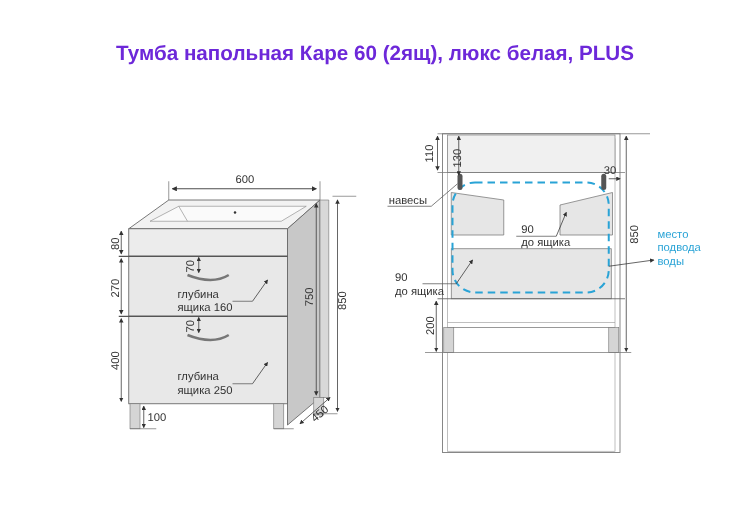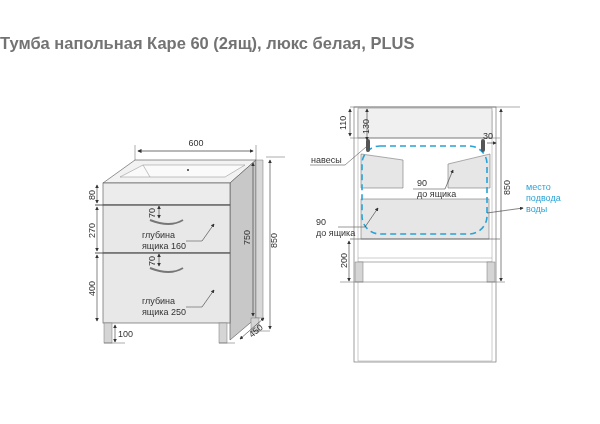--- a/index.html
+++ b/index.html
@@ -1,17 +1,17 @@
 <!DOCTYPE html>
 <html><head>
 <meta charset="utf-8">
 <style>
   html, body { margin:0; padding:0; background:#ffffff; }
   body { width:600px; height:424px; position:relative; overflow:hidden; font-family:"Liberation Sans", sans-serif; }
-  .title { position:absolute; left:0; top:34px; width:600px; font-size:16.5px; font-weight:bold; color:#737373; }
+  .title { position:absolute; left:0; top:34px; width:600px; text-align:center; font-size:16.5px; font-weight:bold; color:#6d28d9; }
   svg { position:absolute; left:0; top:0; }
   svg text { font-family:"Liberation Sans", sans-serif; }
   .dim { font-size:9px; fill:#333; }
   .lbl { font-size:9px; fill:#333; }
   .blue { font-size:9px; fill:#29a3d6; }
 </style>
 </head>
 <body>
 
 <div class="title">Тумба напольная Каре 60 (2ящ), люкс белая, PLUS</div>

